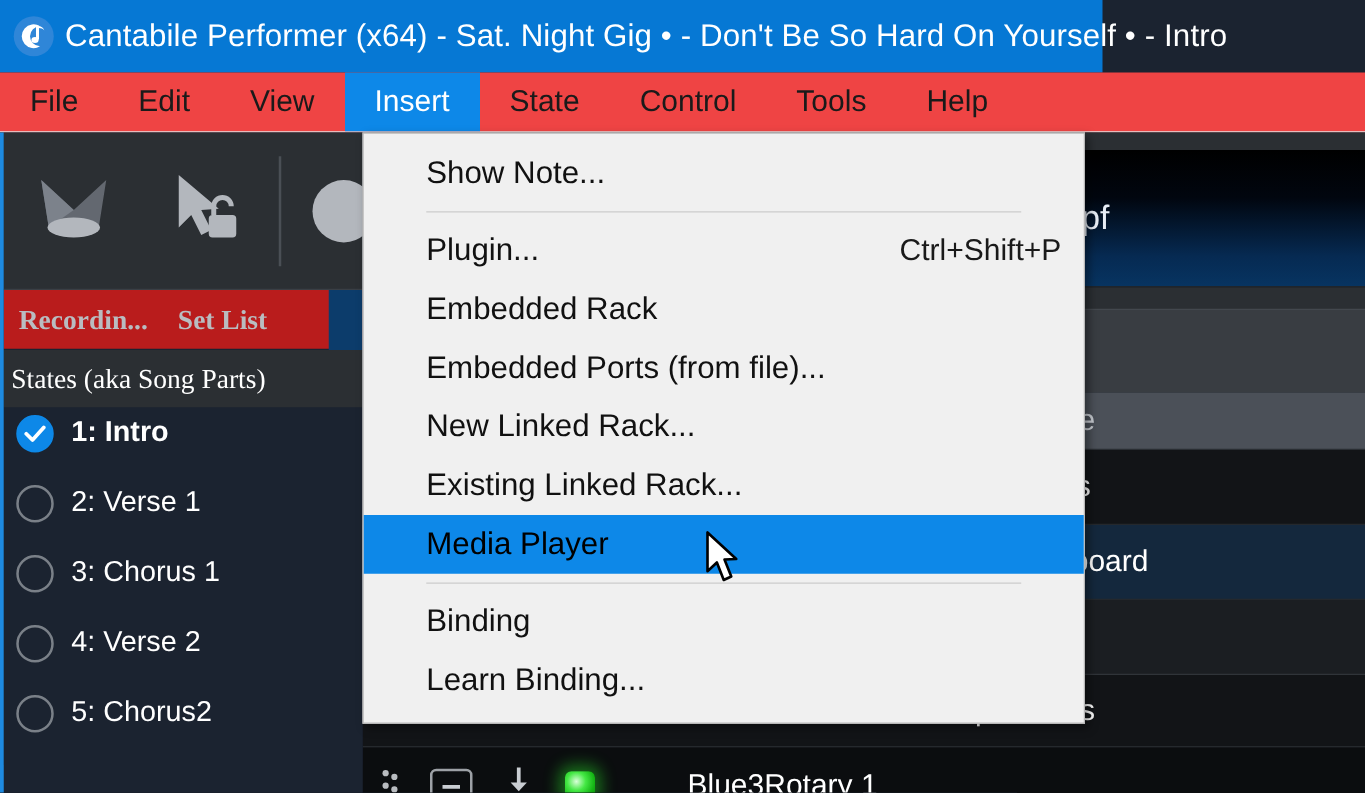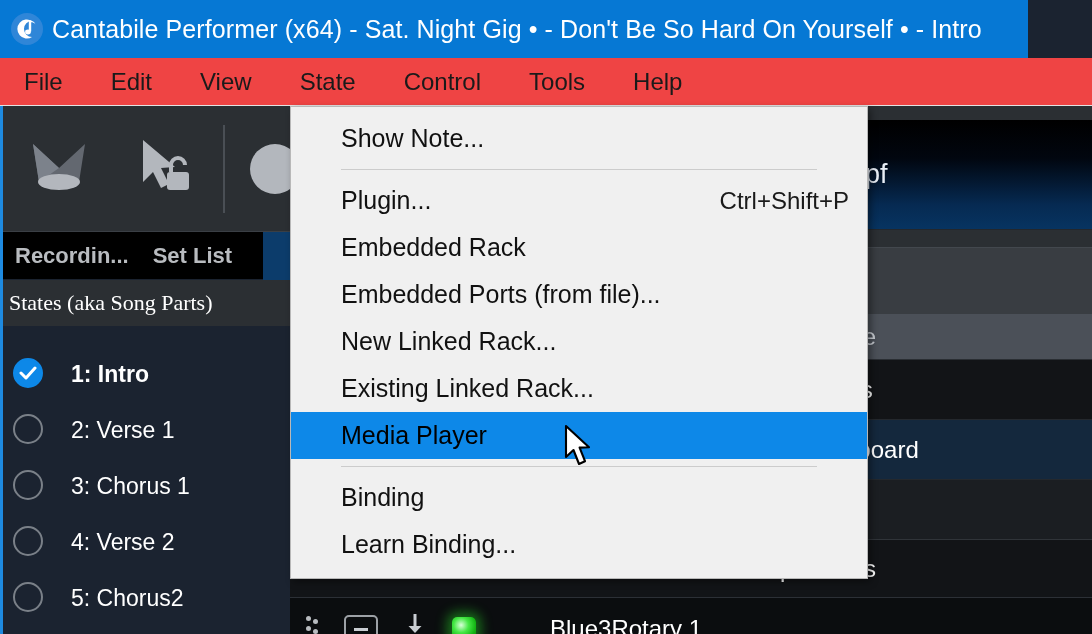--- a/index.html
+++ b/index.html
@@ -6,21 +6,21 @@
   body{
     width:1092px;height:634px;
     background:#1b2330;
     font-family:"Liberation Sans", sans-serif;
     overflow:hidden;
     position:relative;
     -webkit-font-smoothing:antialiased;
   }
   
   #titlebar{
-    position:absolute;left:0;top:0;width:1028px;height:58px;
+    position:absolute;left:0;top:0;width:882px;height:58px;
     background:#0678d4;
     display:flex;align-items:center;
     box-sizing:border-box;padding-left:10px;
   }
   #app-icon{
     width:34px;height:34px;flex:0 0 34px;
     position:relative;margin-right:8px;
   }
   #app-icon svg{display:block;}
   #title-text{
@@ -54,41 +54,42 @@
     height:126px;background:#2b2f33;
     display:flex;align-items:center;
     box-sizing:border-box;padding-left:22px;
     border-bottom:1px solid #3a3f45;
   }
   .tool-icon{flex:0 0 auto;display:flex;align-items:center;justify-content:center;}
   #tool-divider{
     width:2px;height:88px;background:#4a4f55;margin:0 22px 0 26px;flex:0 0 2px;
   }
   #tab-strip{
-    height:48px;background:#000000;display:flex;align-items:center;
+    height:48px;background:#b91c1c;display:flex;align-items:center;
     box-sizing:border-box;position:relative;
     border-bottom:1px solid #1b2330;
+    font-family:Liberation Serif, serif;
   }
   .tab-item{
     font-size:22px;font-weight:bold;color:#b9bcc0;
     padding:0 12px;white-space:nowrap;cursor:default;
   }
   #tab-selected-block{
     position:absolute;right:0;top:0;width:27px;height:48px;background:#0c3c6b;
   }
   #states-header{
     height:46px;background:#2b2f33;
     display:flex;align-items:center;
     box-sizing:border-box;padding-left:6px;
     font-size:22px;color:#ffffff;white-space:nowrap;font-family:Liberation Serif, serif;
   }
   #states-list{background:#1b2330;padding-top:6px;}
   .state-row{
-    height:56px;display:flex;align-items:flex-end;
-    box-sizing:border-box;padding-left:10px;cursor:default;gap:14px;
+    height:56px;display:flex;align-items:flex-start;
+    box-sizing:border-box;padding-left:10px;cursor:default;
   }
   .state-check{
     width:30px;height:30px;border-radius:50%;
     flex:0 0 30px;margin-right:14px;
     box-sizing:border-box;
     border:2px solid #7a8088;background:transparent;
     display:flex;align-items:center;justify-content:center;
   }
   .state-row.selected .state-check{
     background:#0d88e8;border-color:#0d88e8;
@@ -190,20 +191,21 @@
       <ellipse cx="18" cy="20" rx="2.9" ry="2.4" fill="#ffffff"></ellipse>
     </svg>
   </div>
   <div id="title-text">Cantabile Performer (x64) - Sat. Night Gig • - Don't Be So Hard On Yourself • - Intro</div>
 </div>
 
 <div id="menubar">
   <div class="menu-top">File</div>
   <div class="menu-top">Edit</div>
   <div class="menu-top">View</div>
+  <div class="menu-top active">Insert</div>
   <div class="menu-top">State</div>
   <div class="menu-top">Control</div>
   <div class="menu-top">Tools</div>
   <div class="menu-top">Help</div>
 </div>
 
 <div id="rightpanel">
   <div class="rp-row" id="rp-topbar"></div>
   <div class="rp-row" id="rp-display">0pf</div>
   <div class="rp-row" id="rp-strip1"></div>

